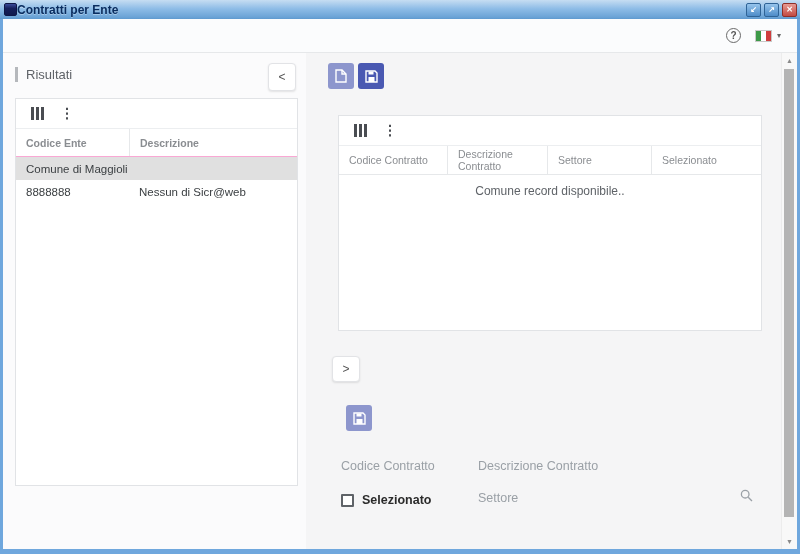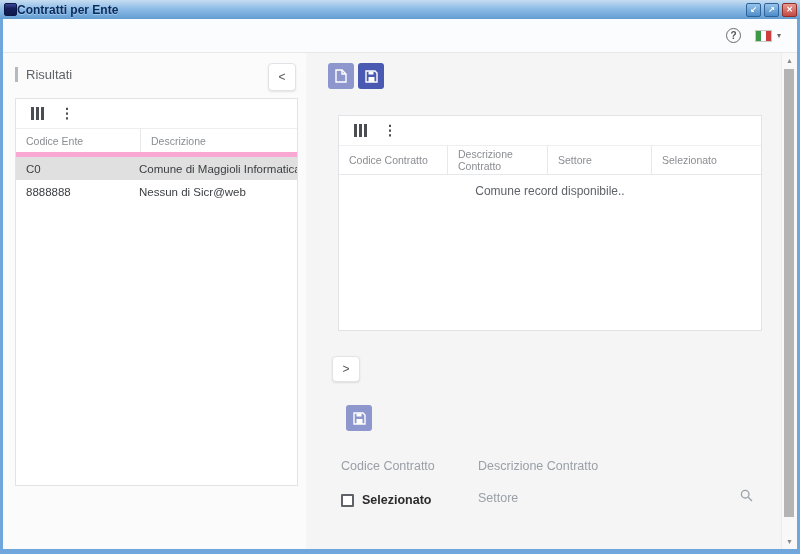--- a/index.html
+++ b/index.html
@@ -47,23 +47,23 @@
   .card { background:#fff; border:1px solid #e1e3e6; }
   .lp-card { margin-top:16px; width:283px; height:388px; }
 
   .grid-toolbar { height:30px; display:flex; align-items:center; gap:16px; padding-left:15px;
     border-bottom:1px solid #eceef0; }
   .cols-icon { display:flex; gap:2px; cursor:pointer; }
   .cols-icon i { width:3px; height:13px; background:#4a4d52; }
   .kebab-icon { color:#4a4d52; font-size:14px; font-weight:bold; line-height:13px; cursor:pointer; }
 
   .lp-grid-header, .lp-row { display:grid; grid-template-columns:113px 1fr; }
-  .lp-grid-header { height:28px; border-bottom:5px solid #f9a8d4; }
+  .lp-grid-header { height:28px; border-bottom:1px solid #f9a8d4;font-weight:bold; }
   .lp-grid-header .hc { font-size:10.5px; color:#8a8d91; display:flex; align-items:center; padding-left:10px; }
-  .lp-grid-header .hc + .hc { border-left:1px solid #e6e8ea;margin-left:11px; }
+  .lp-grid-header .hc + .hc { border-left:1px solid #e6e8ea; }
   .lp-row { height:23px; font-size:11.5px; color:#3c4043; }
   .lp-row .c { display:flex; align-items:center; padding-left:10px; overflow:hidden; white-space:nowrap; }
   .lp-row.selected { background:#e0e0e0; }
 
   
   .right-panel { flex:1; background:#f5f5f6; position:relative; }
   .rp-toolbar { position:absolute; top:10px; left:22px; display:flex; gap:4px; }
   .btn-indigo { width:26px; height:26px; border:none; border-radius:3px; display:flex;
     align-items:center; justify-content:center; cursor:pointer; }
   .btn-new { background:#8d96cd; }
@@ -147,21 +147,20 @@
                 <i></i>
                 <i></i>
               </span>
             <span class="kebab-icon">⋮</span>
           </div>
           <div class="lp-grid-header">
             <span class="hc">Codice Ente</span>
             <span class="hc">Descrizione</span>
           </div>
           <div class="lp-row selected">
-            <span class="c">C0</span>
             <span class="c">Comune di Maggioli Informatica</span>
           </div>
           <div class="lp-row">
             <span class="c">8888888</span>
             <span class="c">Nessun di Sicr@web</span>
           </div>
         </div>
       </div>
 
       <div class="right-panel">

